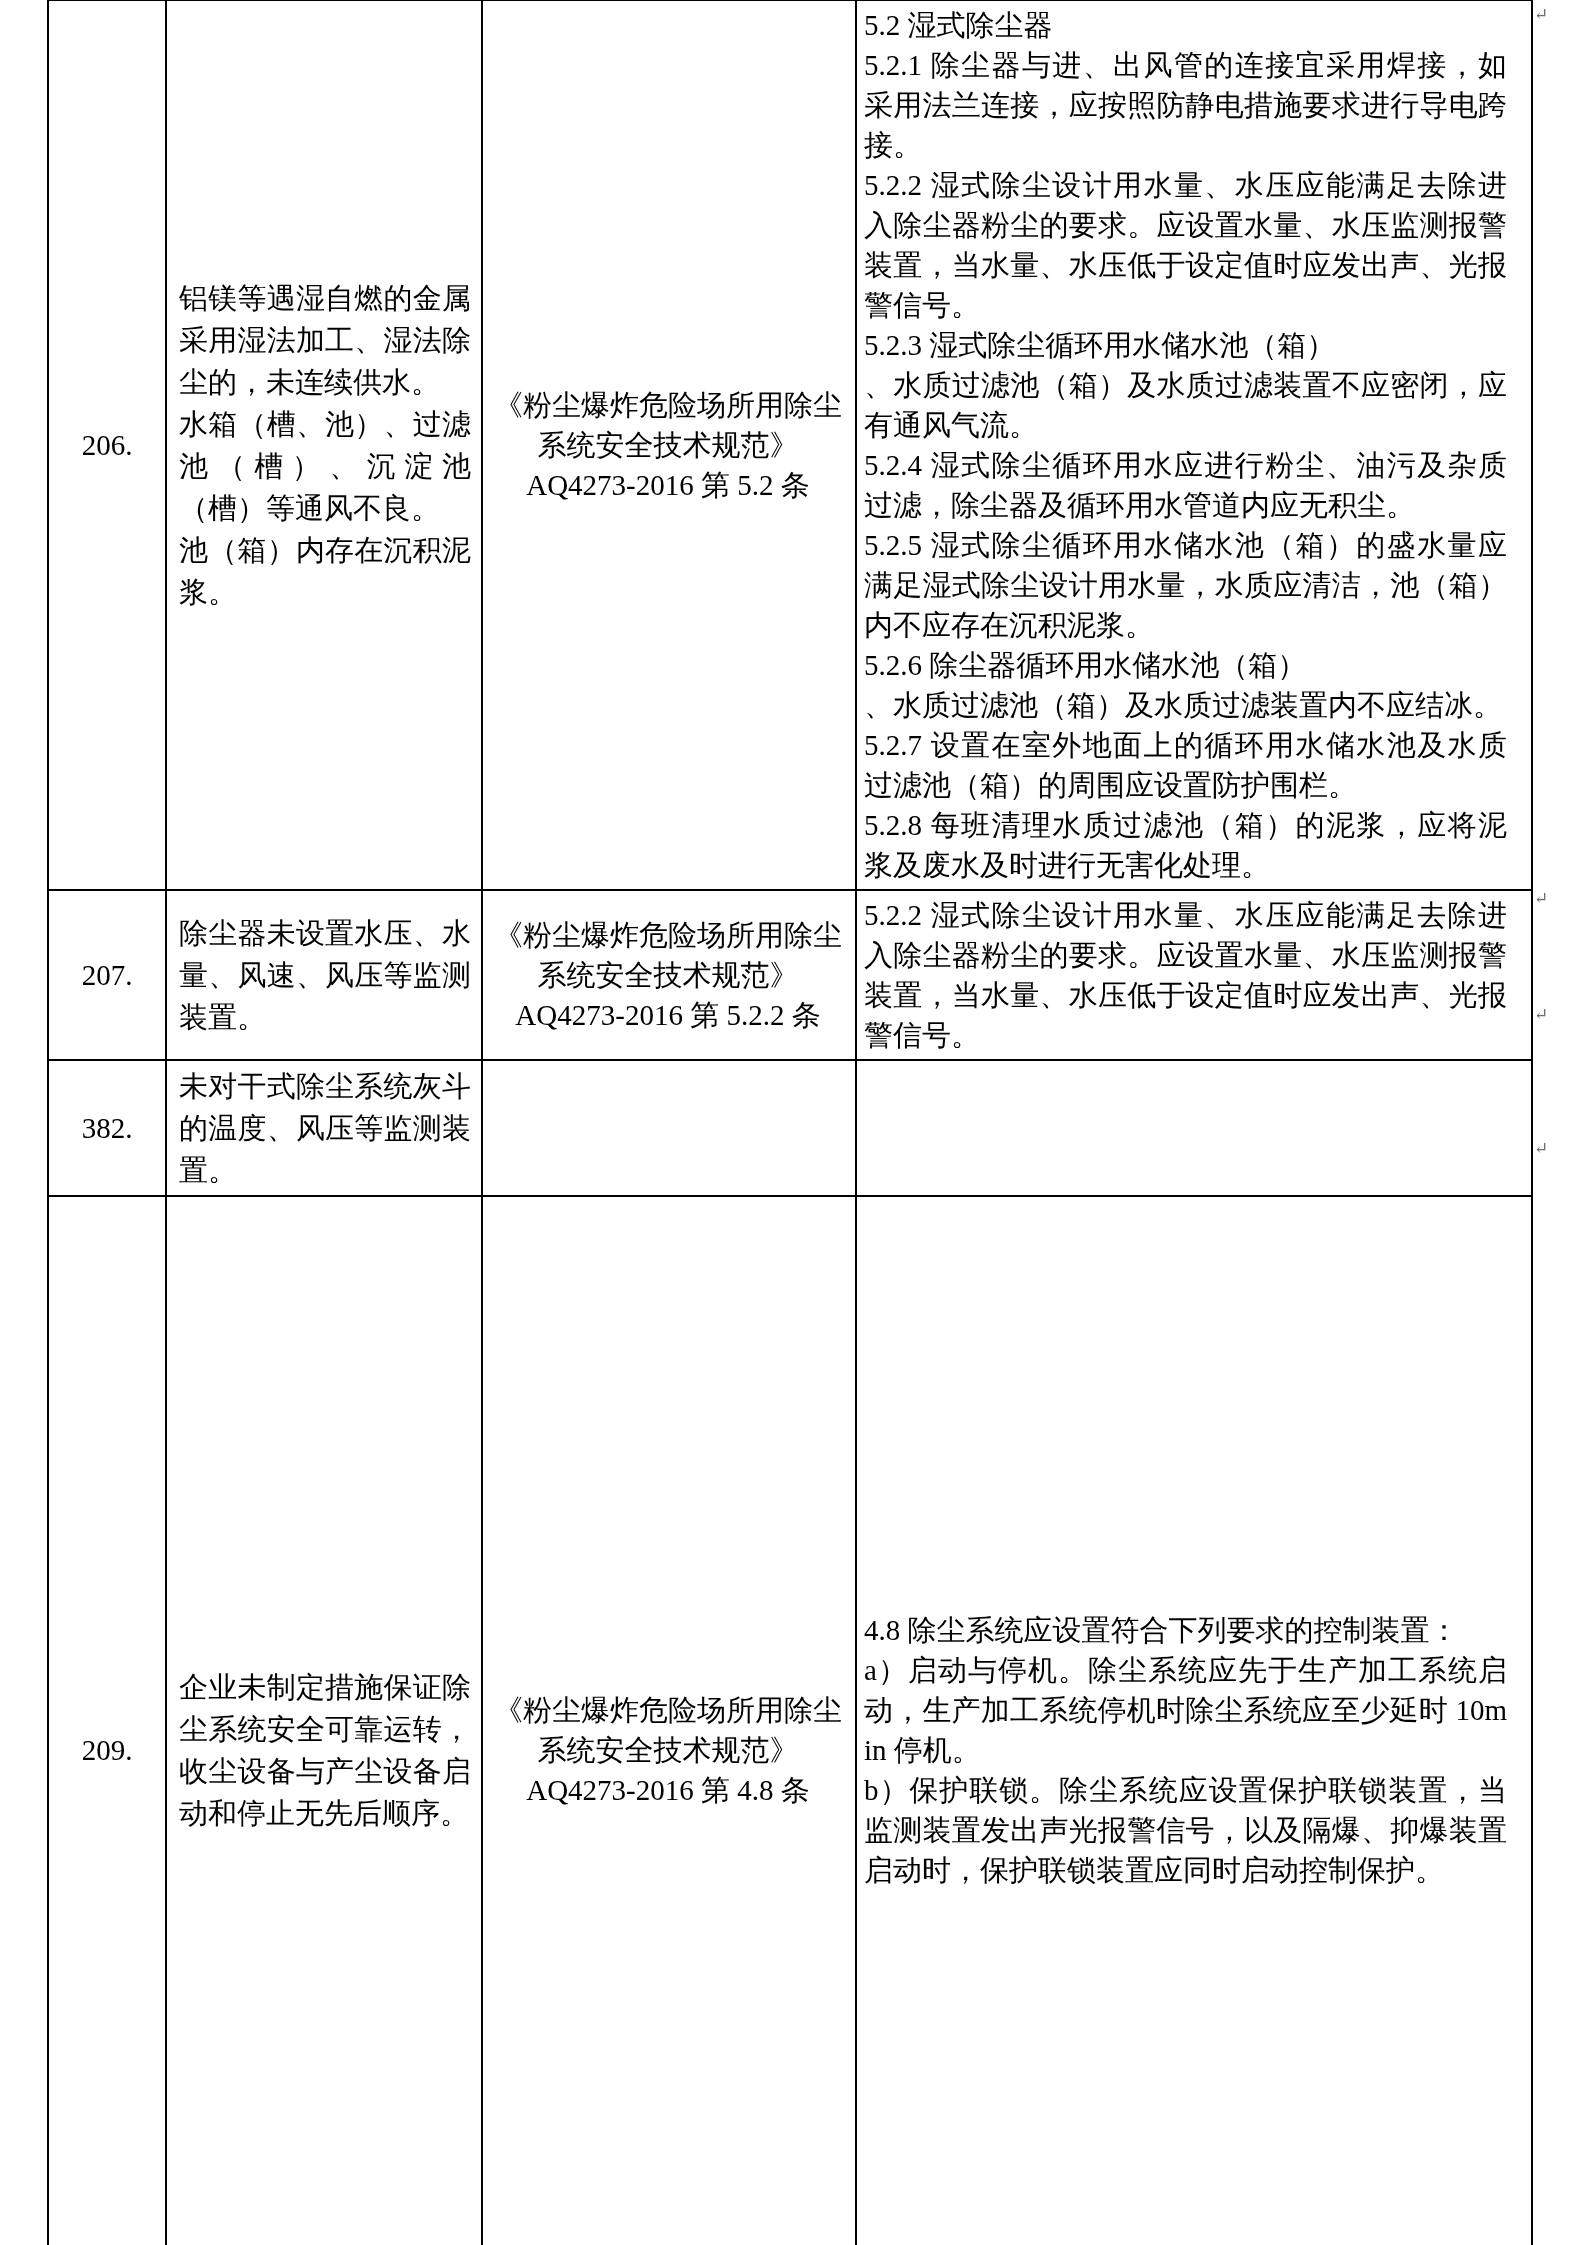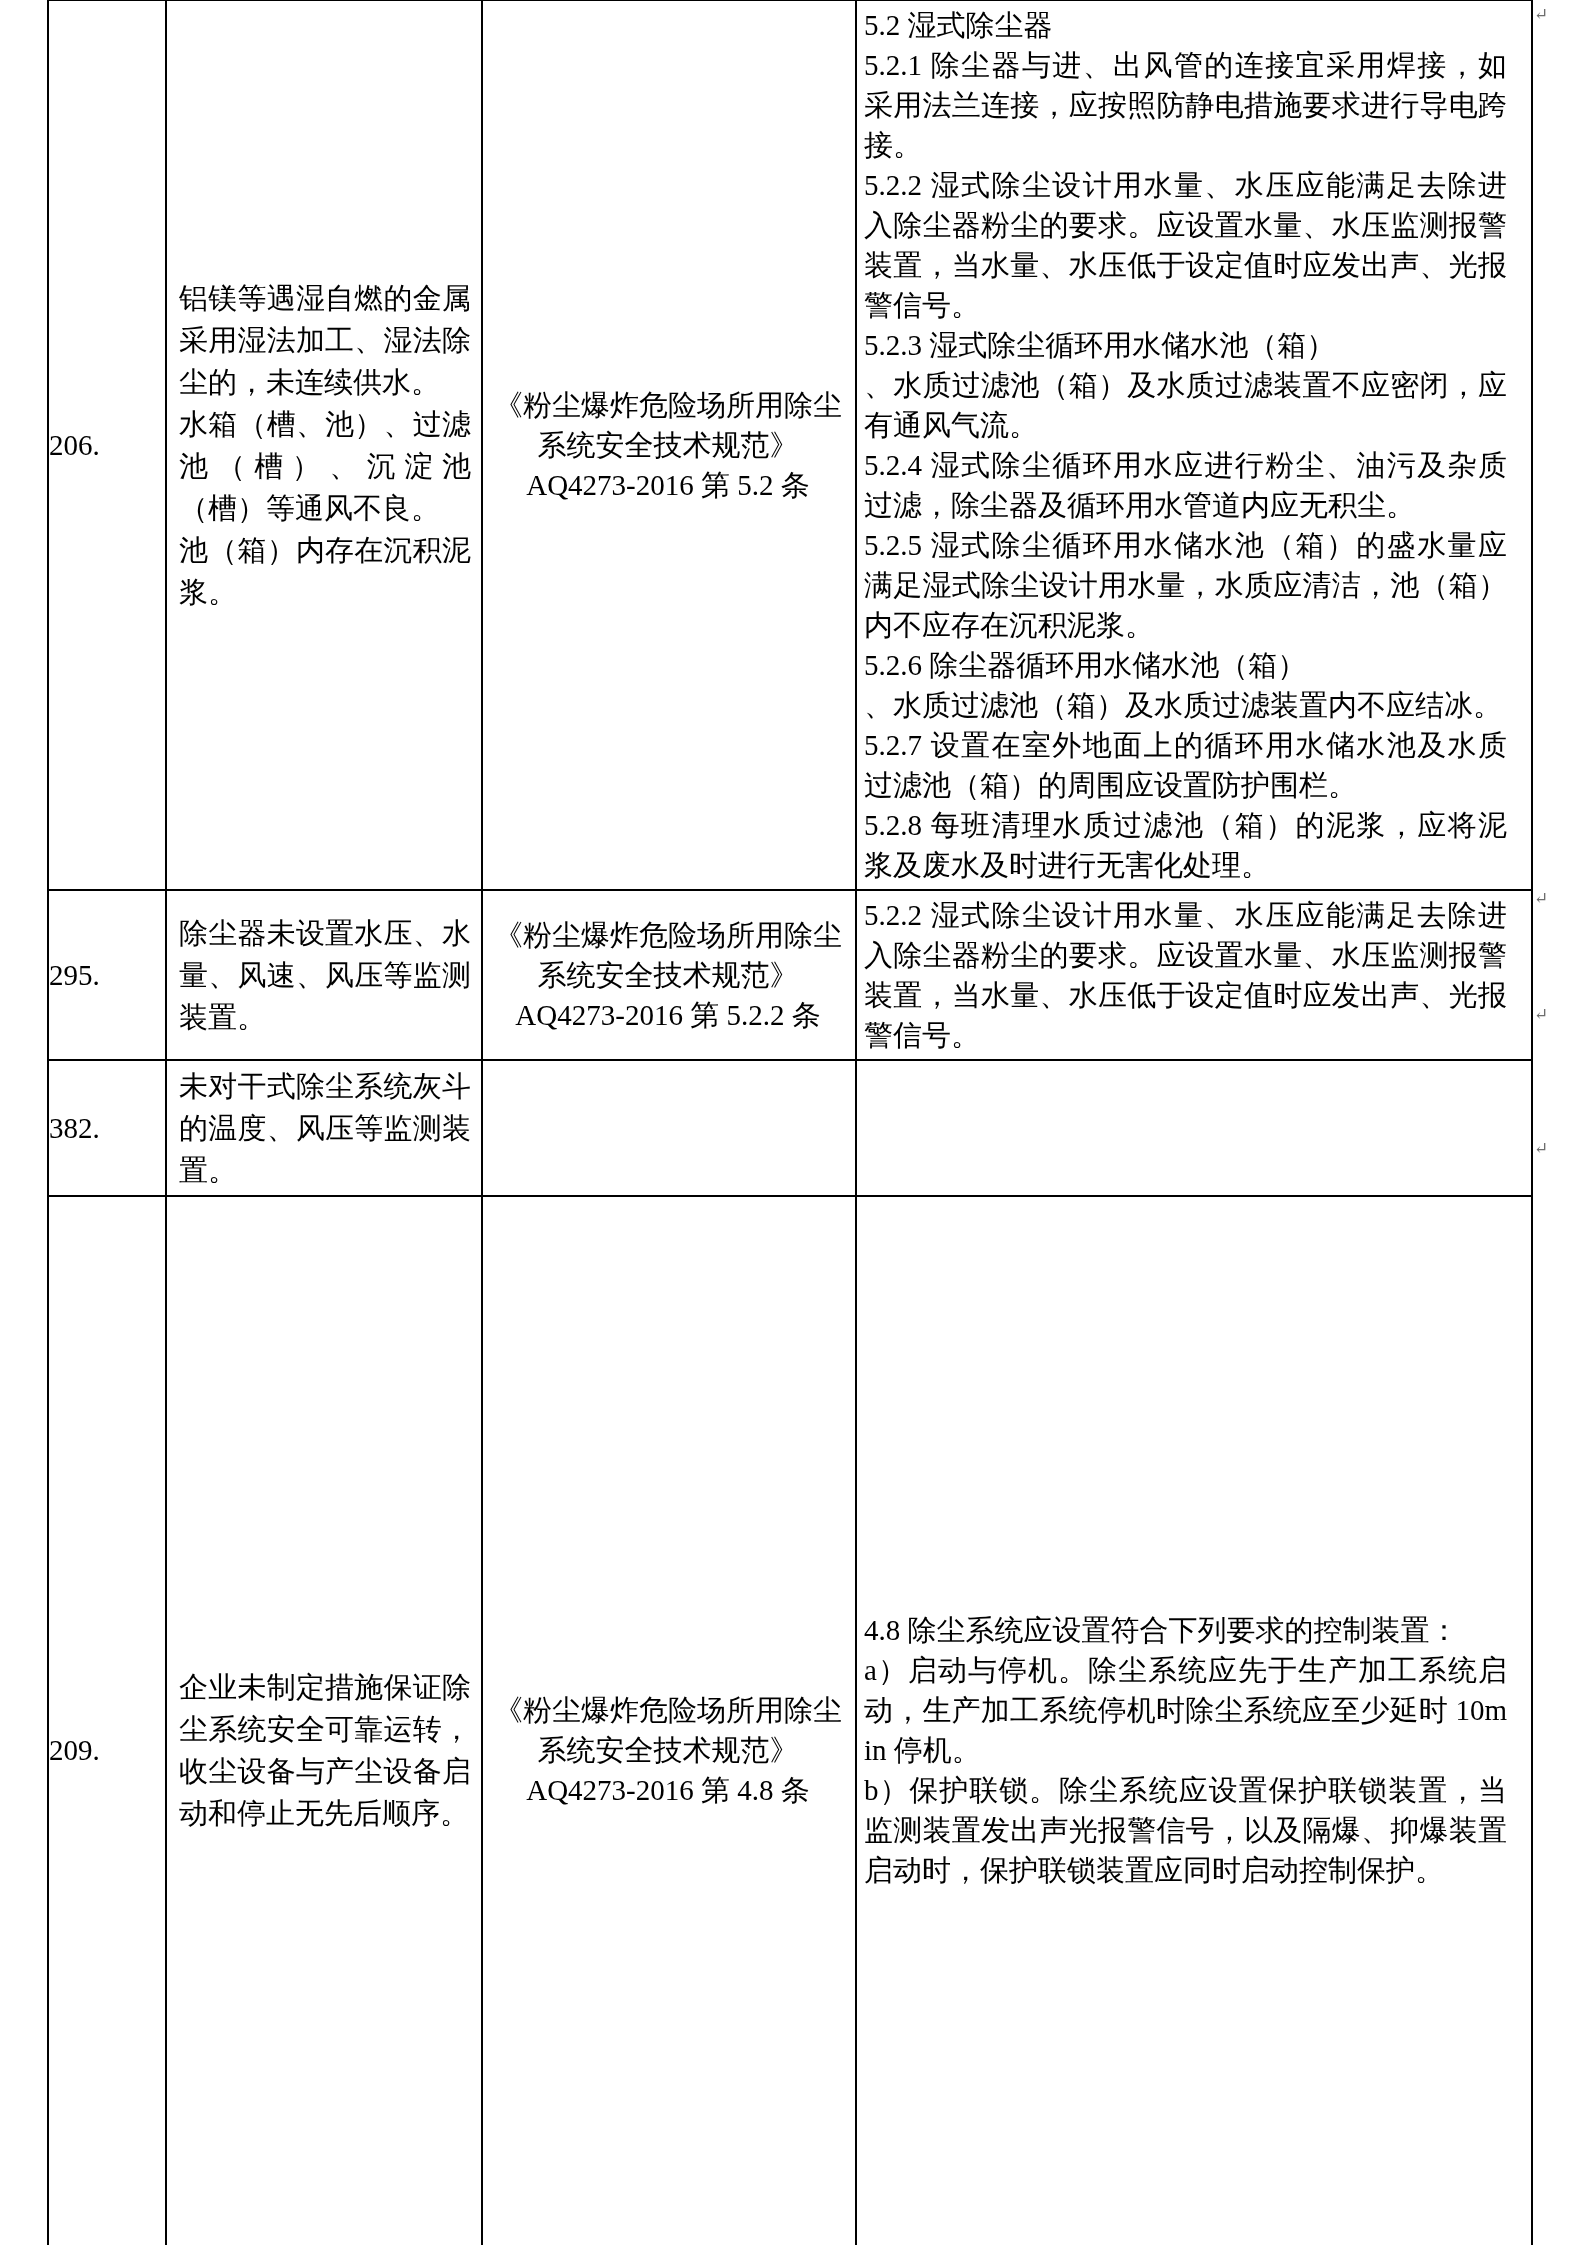--- a/index.html
+++ b/index.html
@@ -26,20 +26,21 @@
   td {
     border: 2px solid #000000;
     vertical-align: middle;
     font-size: 29px;
     line-height: 41px;
     white-space: pre-wrap;
     word-break: break-all;
     overflow: hidden;
   }
   td.c-no {
+    text-align: center;
     padding: 0 0;
     line-height: 40px;
   }
   td.c-problem {
     text-align: justify;
     text-justify: inter-ideograph;
     padding: 4px 10px 4px 12px;
     line-height: 42px;
   }
   td.c-basis {
@@ -92,21 +93,21 @@
 5.2.3 湿式除尘循环用水储水池（箱）
 、水质过滤池（箱）及水质过滤装置不应密闭，应有通风气流。
 5.2.4 湿式除尘循环用水应进行粉尘、油污及杂质过滤，除尘器及循环用水管道内应无积尘。
 5.2.5 湿式除尘循环用水储水池（箱）的盛水量应满足湿式除尘设计用水量，水质应清洁，池（箱）内不应存在沉积泥浆。
 5.2.6 除尘器循环用水储水池（箱）
 、水质过滤池（箱）及水质过滤装置内不应结冰。
 5.2.7 设置在室外地面上的循环用水储水池及水质过滤池（箱）的周围应设置防护围栏。
 5.2.8 每班清理水质过滤池（箱）的泥浆，应将泥浆及废水及时进行无害化处理。</td>
     </tr>
     <tr style="height:115px;">
-      <td class="c-no">295.</td>
+      <td class="c-no">207.</td>
       <td class="c-problem">除尘器未设置水压、水量、风速、风压等监测装置。</td>
       <td class="c-basis">《粉尘爆炸危险场所用除尘
 系统安全技术规范》
 AQ4273-2016 第 5.2.2 条</td>
       <td class="c-detail">5.2.2 湿式除尘设计用水量、水压应能满足去除进入除尘器粉尘的要求。应设置水量、水压监测报警装置，当水量、水压低于设定值时应发出声、光报警信号。</td>
     </tr>
     <tr style="height:133px;">
       <td class="c-no">382.</td>
       <td class="c-problem">未对干式除尘系统灰斗的温度、风压等监测装置。</td>
       <td class="c-basis"></td>

